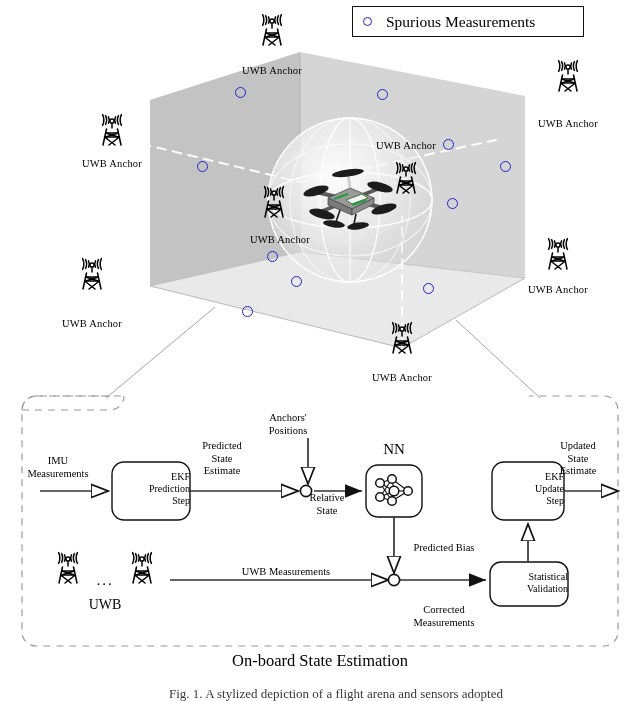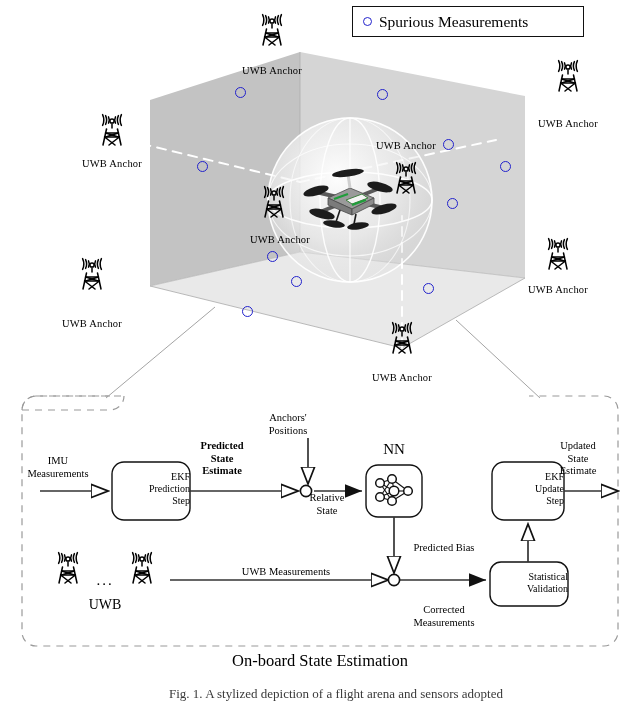--- a/index.html
+++ b/index.html
@@ -16,21 +16,21 @@
   .flow-label{font-size:10.5px;line-height:1.2;}
   .nn-title{font-size:15px;}
   .uwb-title{font-size:14px;}
   .dots{font-size:15px;letter-spacing:2px;}
   .legend-text{font-size:15.5px;}
   .section-title{font-size:16.5px;}
   .caption{font-size:13px;margin-left:32px;}
 
   #legend-box{position:absolute;left:352px;top:6px;width:232px;height:31px;
       border:1.6px solid #111;background:#fff;display:flex;align-items:center;
-      box-sizing:border-box;padding-left:10px;gap:7px;}
+      box-sizing:border-box;padding-left:10px;gap:14px;}
   .legend-ring{width:9px;height:9px;border:1.6px solid #2222cc;border-radius:50%;
       box-sizing:border-box;display:inline-block;flex:0 0 auto;}
 
   .caption-wrap{position:absolute;left:0;top:684px;width:640px;text-align:center;
       color:#3a3a3a;overflow:hidden;height:17px;}
 </style>
 </head>
 <body>
 
 <div id="figure">
@@ -368,21 +368,21 @@
         <div>Step</div>
       </div>
       <div class="lbl blk-label" style="left: 490px; top: 570.6px; width: 78px;">
         <div>Statistical</div>
         <div>Validation</div>
       </div>
       <div class="lbl flow-label" style="left: -12px; top: 455px; width: 140px;">
         <div>IMU</div>
         <div>Measurements</div>
       </div>
-      <div class="lbl flow-label" style="left: 152px; top: 440px; width: 140px; font-weight: bold;">
+      <div class="lbl flow-label" style="left: 152px; top: 440px; width: 140px;">
         <div>Predicted</div>
         <div>State</div>
         <div>Estimate</div>
       </div>
       <div class="lbl flow-label" style="left: 218px; top: 412px; width: 140px;">
         <div>Anchors'</div>
         <div>Positions</div>
       </div>
       <div class="lbl flow-label" style="left: 257px; top: 492px; width: 140px;">
         <div>Relative</div>

